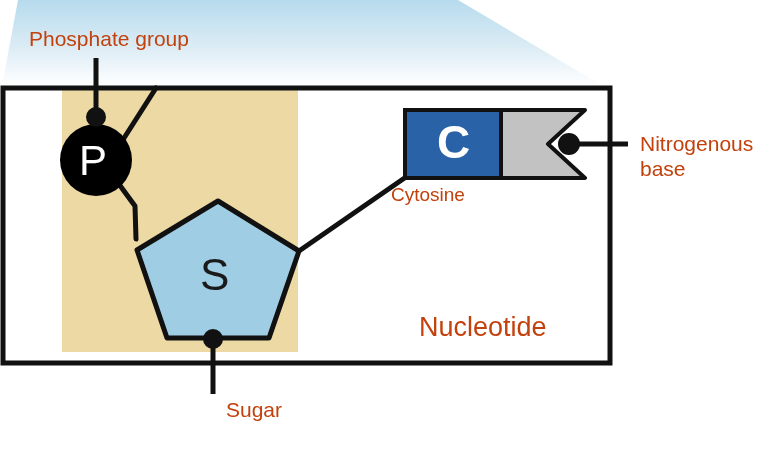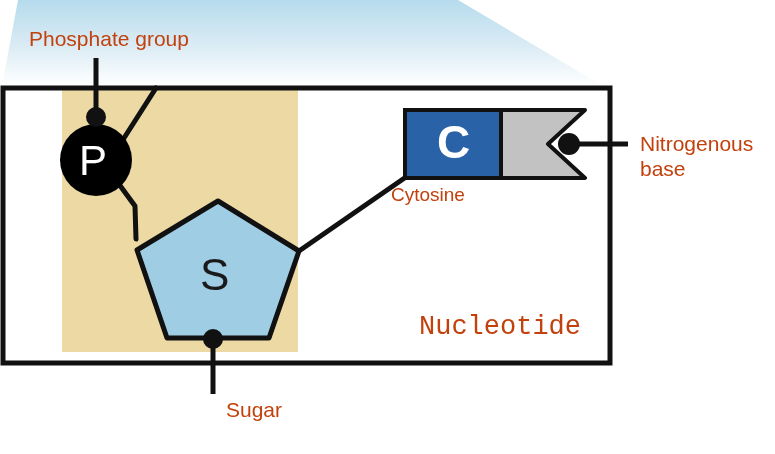--- a/index.html
+++ b/index.html
@@ -48,21 +48,20 @@
   }
   .lbl-cytosine {
     left: 391px;
     top: 184px;
     font-size: 19px;
   }
   .lbl-nucleotide {
     left: 419px;
     top: 312px;
     font-size: 27px;
-    font-family: Liberation Mono, monospace;
   }
   .glyph {
     position: absolute;
     color: #ffffff;
     font-weight: normal;
     white-space: pre;
   }
   .glyph-p {
     left: 79px;
     top: 137px;

